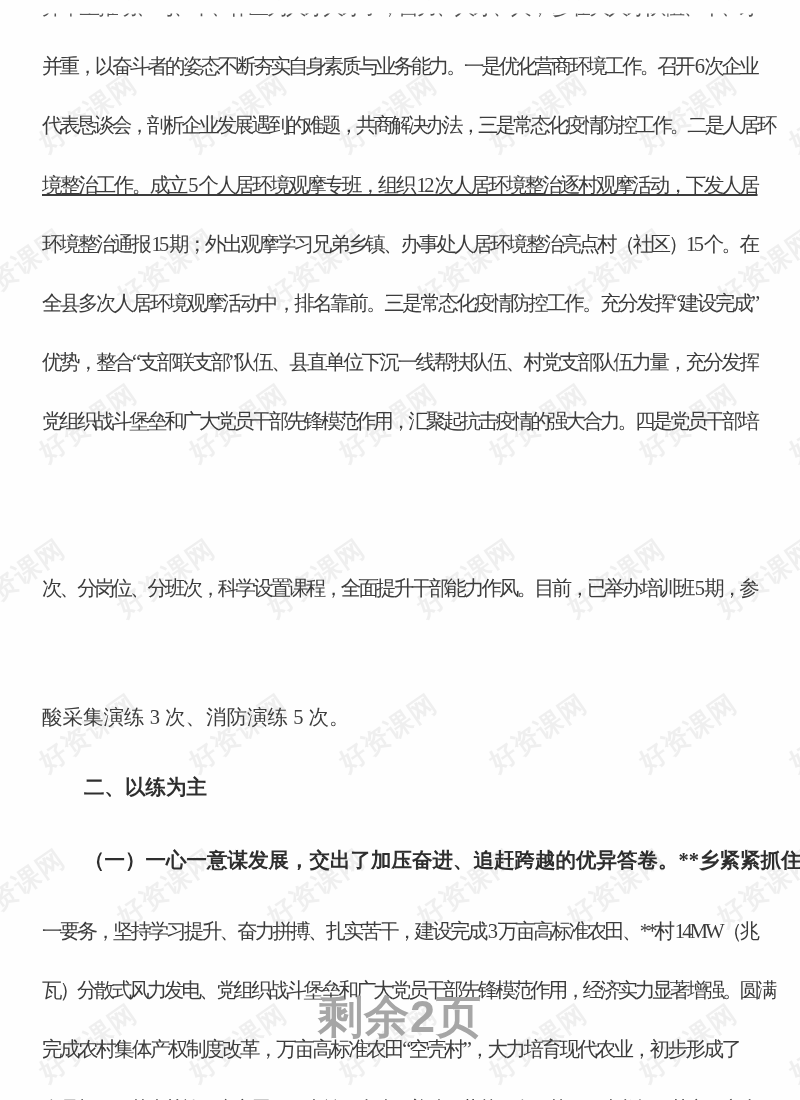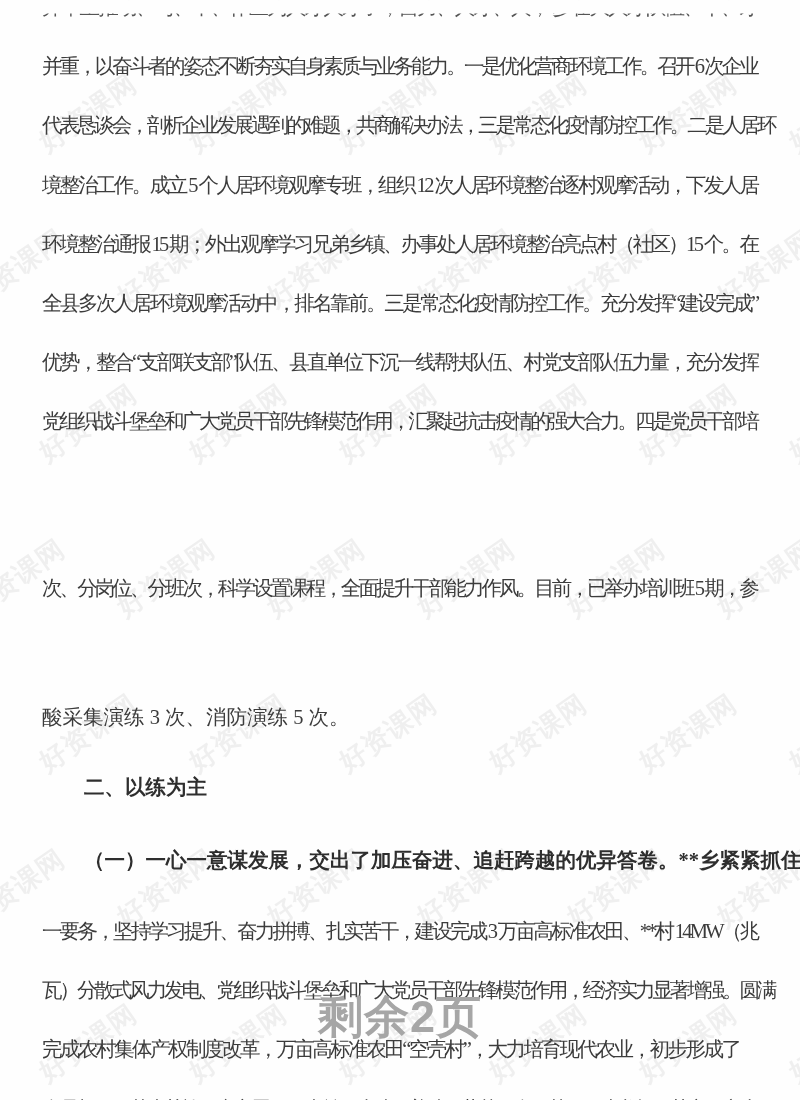--- a/index.html
+++ b/index.html
@@ -155,21 +155,21 @@
       <div class="wm" style="left: 332px; top: 1025px;">好资课网</div>
       <div class="wm" style="left: 482px; top: 1025px;">好资课网</div>
       <div class="wm" style="left: 632px; top: 1025px;">好资课网</div>
       <div class="wm" style="left: 782px; top: 1025px;">好资课网</div>
     </div>
 
   <div id="doc-body">
       <div class="line clipped-top" style="top: -8px; letter-spacing: -1.74px;">并举上推动、与、不、作区为人才人才子，自力、人才、人， 步壮大人才队伍、干、才</div>
       <div class="line" style="top: 51.2px; letter-spacing: -2.92px;">并重，以奋斗者的姿态不断夯实自身素质与业务能力。一是优化营商环境工作。召开 6 次企业</div>
       <div class="line" style="top: 110.4px; letter-spacing: -3.06px;">代表恳谈会，剖析企业发展遇到的难题，共商解决办法，三是常态化疫情防控工作。二是人居环</div>
-      <div class="line" style="top: 169.6px; letter-spacing: -2.55px;">境整治工作。成立 5 个人居环境观摩专班，组织 12 次人居环境整治逐村观摩活动，下发人居</div>
+      <div class="line" style="top: 169.6px; letter-spacing: -2.55px; text-decoration: underline;">境整治工作。成立 5 个人居环境观摩专班，组织 12 次人居环境整治逐村观摩活动，下发人居</div>
       <div class="line" style="top: 228.8px; letter-spacing: -2.67px;">环境整治通报 15 期；外出观摩学习兄弟乡镇、办事处人居环境整治亮点村（社区）15 个。在</div>
       <div class="line" style="top: 288px; letter-spacing: -2.49px;">全县多次人居环境观摩活动中，排名靠前。三是常态化疫情防控工作。充分发挥“建设完成”</div>
       <div class="line" style="top: 347.2px; letter-spacing: -2.49px;">优势，整合“支部联支部”队伍、县直单位下沉一线帮扶队伍、村党支部队伍力量，充分发挥</div>
       <div class="line" style="top: 406.4px; letter-spacing: -3.06px;">党组织战斗堡垒和广大党员干部先锋模范作用，汇聚起抗击疫情的强大合力。四是党员干部培</div>
       <div class="line" style="top: 524.8px; letter-spacing: -2.92px; margin-top: 48px;">次、分岗位、分班次，科学设置课程，全面提升干部能力作风。目前，已举办培训班 5 期，参</div>
       <div class="line" style="top: 702.4px;">酸采集演练 3 次、消防演练 5 次。</div>
       <div class="line bold indent" style="top: 771.6px;">二、以练为主</div>
       <div class="line bold indent" style="top: 844.8px;">（一）一心一意谋发展，交出了加压奋进、追赶跨越的优异答卷。**乡紧紧抓住发展第</div>
       <div class="line" style="top: 916px; letter-spacing: -2.76px;">一要务，坚持学习提升、奋力拼搏、扎实苦干，建设完成 3 万亩高标准农田、**村 14MW（兆</div>
       <div class="line" style="top: 975.2px; letter-spacing: -3.06px;">瓦）分散式风力发电、党组织战斗堡垒和广大党员干部先锋模范作用，经济实力显著增强。圆满</div>

